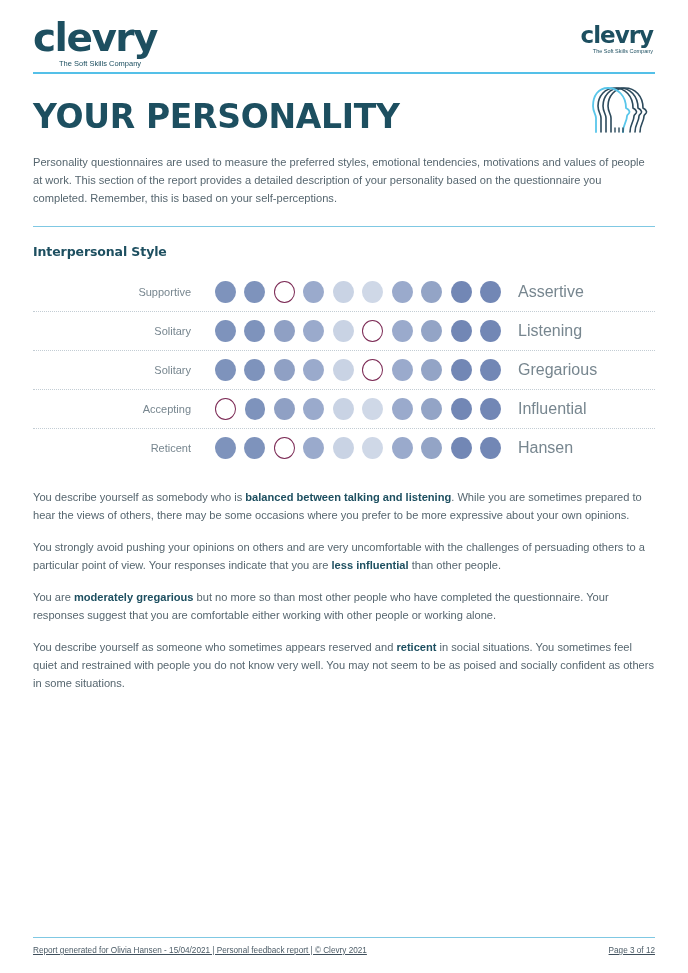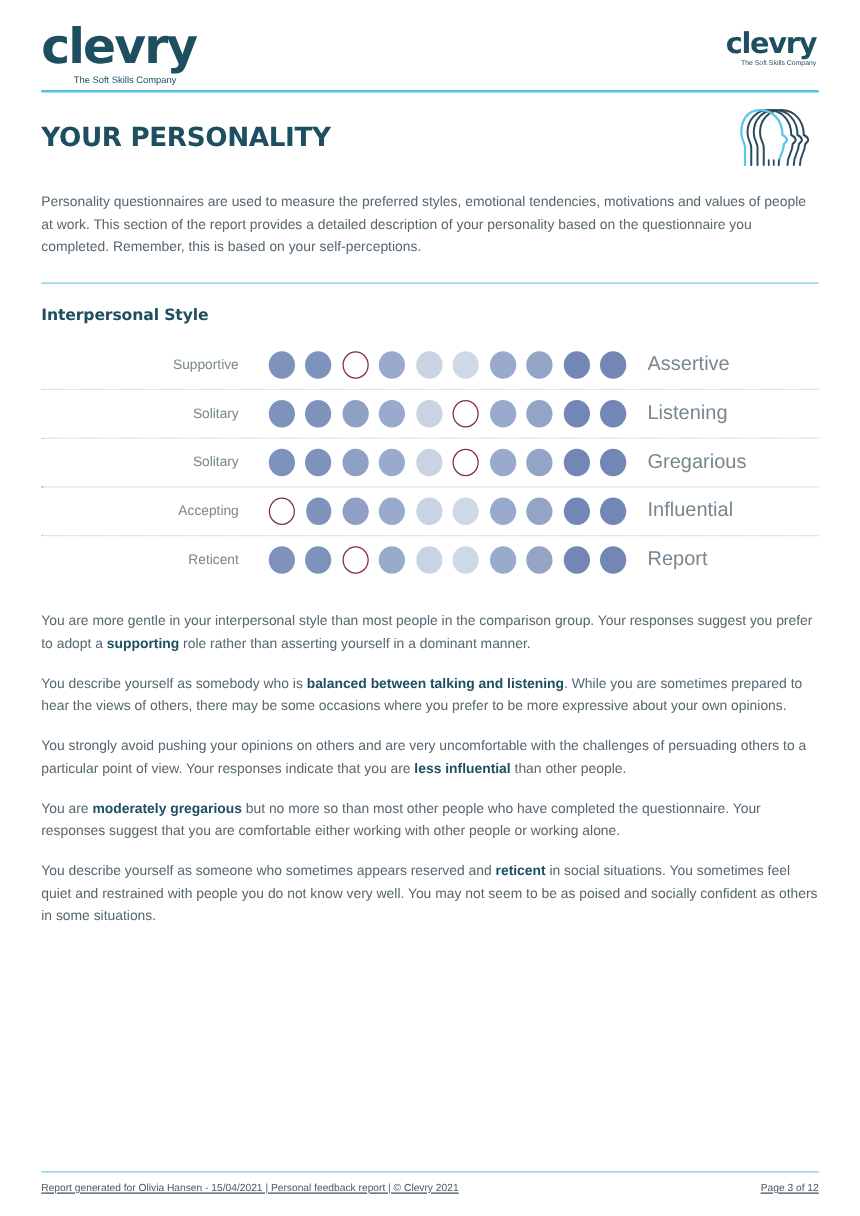--- a/index.html
+++ b/index.html
@@ -64,21 +64,21 @@
   }
 
   
   .title-block {
     position: relative;
     margin-top: 22px;
     height: 40px;
   }
   .page-title {
     font-family: "DejaVu Sans", sans-serif;
-    font-size: 21px;
+    font-size: 33px;
     font-weight: bold;
     color: #1d4f60;
     letter-spacing: -0.3px;
     line-height: 1;
     margin: 0;
   }
   .head-icon {
     position: absolute;
     right: 0px;
     top: -16px;
@@ -290,26 +290,25 @@
           <div class="dot" style="background: rgb(126, 147, 188);"></div>
           <div class="dot marker" style="background: rgb(143, 160, 196);"></div>
           <div class="dot" style="background: rgb(154, 170, 204);"></div>
           <div class="dot" style="background: rgb(201, 211, 228);"></div>
           <div class="dot" style="background: rgb(207, 216, 231);"></div>
           <div class="dot" style="background: rgb(154, 170, 204);"></div>
           <div class="dot" style="background: rgb(147, 164, 198);"></div>
           <div class="dot" style="background: rgb(114, 135, 181);"></div>
           <div class="dot" style="background: rgb(114, 135, 181);"></div>
         </div>
-        <div class="scale-right">Report</div>
+        <div class="scale-right">Hansen</div>
       </div>
     </div>
 
   <div class="body-copy">
-      <p><span>You are more gentle in your interpersonal style than most people in the comparison group. Your responses suggest you prefer to adopt a </span><b>supporting</b><span> role rather than asserting yourself in a dominant manner.</span></p>
       <p><span>You describe yourself as somebody who is </span><b>balanced between talking and listening</b><span>. While you are sometimes prepared to hear the views of others, there may be some occasions where you prefer to be more expressive about your own opinions.</span></p>
       <p><span>You strongly avoid pushing your opinions on others and are very uncomfortable with the challenges of persuading others to a particular point of view. Your responses indicate that you are </span><b>less influential</b><span> than other people.</span></p>
       <p><span>You are </span><b>moderately gregarious</b><span> but no more so than most other people who have completed the questionnaire. Your responses suggest that you are comfortable either working with other people or working alone.</span></p>
       <p><span>You describe yourself as someone who sometimes appears reserved and </span><b>reticent</b><span> in social situations. You sometimes feel quiet and restrained with people you do not know very well. You may not seem to be as poised and socially confident as others in some situations.</span></p>
     </div>
 
   <div class="footer">
     <div class="footer-rule"></div>
     <div class="footer-row">
       <span>Report generated for Olivia Hansen - 15/04/2021 | Personal feedback report | © Clevry 2021</span>

